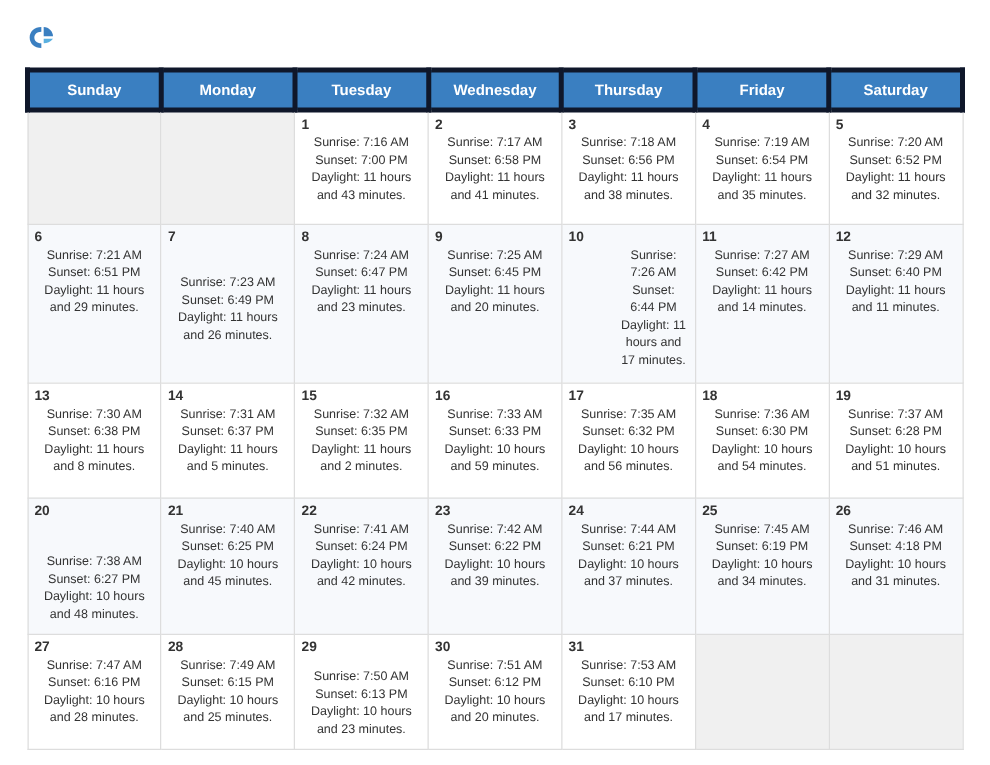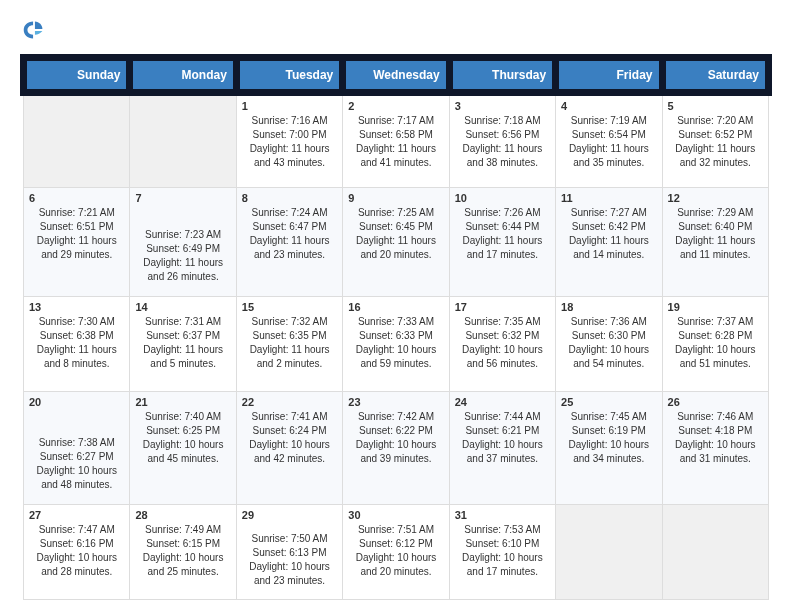--- a/index.html
+++ b/index.html
@@ -56,25 +56,25 @@
     .calendar {
       flex: 1;
       border: 1px solid #ccc;
       border-collapse: collapse;
       width: 100%;
       table-layout: fixed;
     }
     .calendar th {
       background-color: #3a7fc1;
       color: #fff;
-      text-align: right;
+      text-align: center;
       padding: 7px 6px;
       font-size: 12px;
       font-weight: bold;
-      border: 7px solid #0f172a;
+      border: 4px solid #0f172a;
     }
     .calendar td {
       vertical-align: top;
       padding: 4px 5px;
       font-size: 9.5px;
       color: #333;
       border: 1px solid #ddd;
       height: 88px;
       background: #fff;
     }
@@ -186,21 +186,21 @@
 Daylight: 11 hours and 23 minutes.</div>
           </td>
           <td>
             <span class="day-number">9</span>
             <div class="day-info" style="white-space: pre-line;">Sunrise: 7:25 AM
 Sunset: 6:45 PM
 Daylight: 11 hours and 20 minutes.</div>
           </td>
           <td>
             <span class="day-number">10</span>
-            <div class="day-info" style="white-space: pre-line;">Sunrise: 7:26 AM
+            <div class="day-info" style="white-space: pre-line; margin-left: 40px;">Sunrise: 7:26 AM
 Sunset: 6:44 PM
 Daylight: 11 hours and 17 minutes.</div>
           </td>
           <td>
             <span class="day-number">11</span>
             <div class="day-info" style="white-space: pre-line;">Sunrise: 7:27 AM
 Sunset: 6:42 PM
 Daylight: 11 hours and 14 minutes.</div>
           </td>
           <td>

